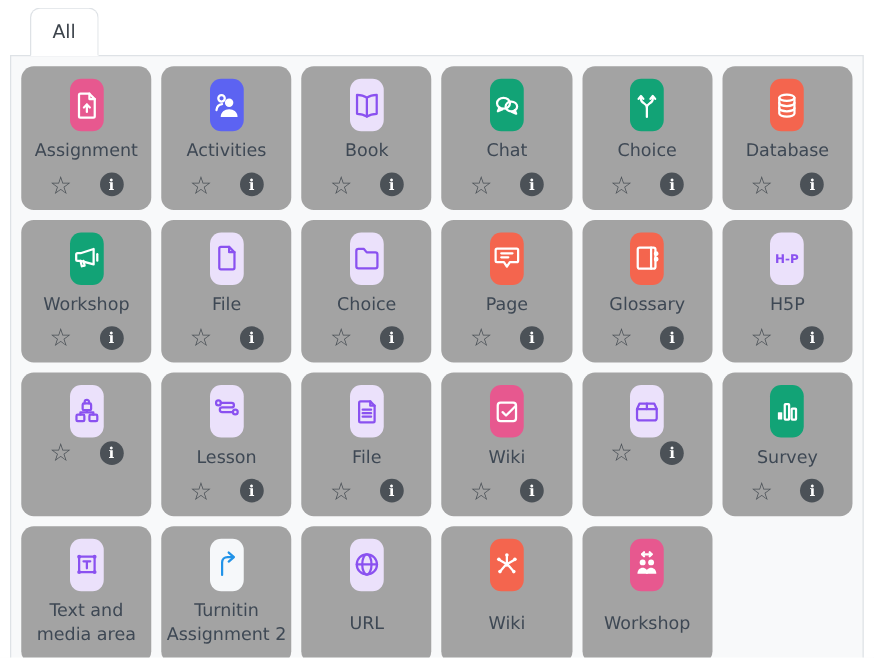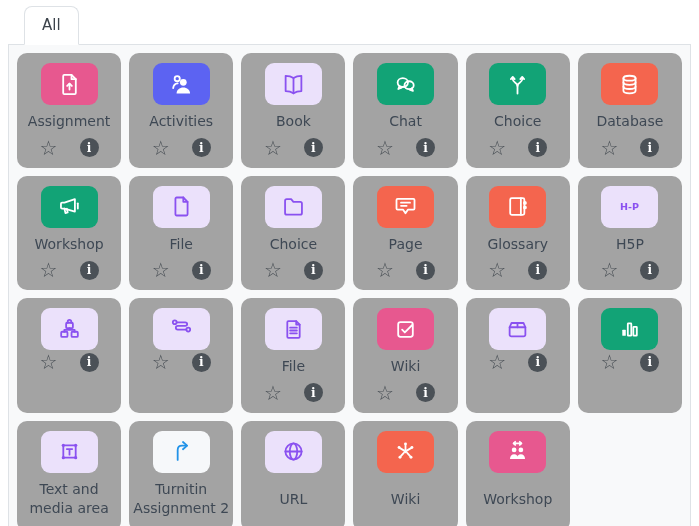--- a/index.html
+++ b/index.html
@@ -12,21 +12,21 @@
     padding:9px 17px 10px; cursor:pointer; color:var(--c-link_red); border-radius:8px 8px 0 0;
     margin-bottom:-1px; }
   .tab.active { background:#fff; border:1px solid var(--c-border); border-bottom:1px solid #fff;
     color:#3c434b; }
 
   
   .panel { margin:0 8px 8px; border:1px solid var(--c-border); background:var(--c-panel_bg);
     padding:8px; display:grid; grid-template-columns:repeat(6,1fr); gap:8px; position:relative; z-index:1; }
   .card { background:#a3a3a3; border-radius:10px; display:flex; flex-direction:column;
     align-items:center; padding:10px 4px 8px; min-height:102px; cursor:pointer; }
-  .icon { width:57px; height:42px; border-radius:9px; display:flex; align-items:center;
+  .icon { width:27px; height:42px; border-radius:9px; display:flex; align-items:center;
     justify-content:center; flex:0 0 auto; }
   .icon svg { width:27px; height:27px; display:block; }
   .style-pink     { background:var(--c-pink);     color:#fff; }
   .style-indigo   { background:var(--c-indigo);   color:#fff; }
   .style-green    { background:var(--c-green);    color:#fff; }
   .style-orange   { background:var(--c-orange);   color:#fff; }
   .style-lavender { background:var(--c-lavender); color:var(--c-purple); }
   .style-turnitin { background:var(--c-turnitin_bg); color:var(--c-turnitin_blue); }
   .label { font-size:14px; color:#3e4854; text-align:center; line-height:1.4;
     margin:7px 0 4px; flex:1 0 auto; display:flex; align-items:center; }
@@ -243,20 +243,21 @@
   </div>
 
   <div class="card">
     <span class="icon style-lavender">
         <svg viewBox="0 0 24 24" fill="none" stroke="currentColor" stroke-width="1.6" stroke-linecap="round" stroke-linejoin="round">
           <path d="M7.7 5.6h7.6c2.3 0 2.3 3.2 0 3.2H8.7c-2.3 0-2.3 3.3 0 3.3h7.6"></path>
           <circle cx="6" cy="5.6" r="1.7"></circle>
           <circle cx="18" cy="12.1" r="1.7"></circle>
         </svg>
       </span>
+    <span class="label">Lesson</span>
     <span class="actions">
       <button class="star-btn">☆</button>
       <button class="info-btn">i</button>
     </span>
   </div>
 
   <div class="card">
     <span class="icon style-lavender">
         <svg viewBox="0 0 24 24" fill="none" stroke="currentColor" stroke-width="1.6" stroke-linecap="round" stroke-linejoin="round">
           <path d="M14.4 4.5H7.5a1 1 0 0 0-1 1v13a1 1 0 0 0 1 1h9a1 1 0 0 0 1-1V7.6z"></path>
@@ -300,20 +301,21 @@
   </div>
 
   <div class="card">
     <span class="icon style-green">
         <svg viewBox="0 0 24 24" fill="none" stroke="currentColor" stroke-width="1.6" stroke-linecap="round" stroke-linejoin="round">
           <rect x="5.6" y="12.2" width="3.1" height="5.3" rx=".5" fill="currentColor" stroke="none"></rect>
           <rect x="10.5" y="6.5" width="3.1" height="11" rx=".5"></rect>
           <rect x="15.4" y="9.6" width="3.1" height="7.9" rx=".5"></rect>
         </svg>
       </span>
+    <span class="label">Survey</span>
     <span class="actions">
       <button class="star-btn">☆</button>
       <button class="info-btn">i</button>
     </span>
   </div>
 
   <div class="card">
     <span class="icon style-lavender">
         <svg viewBox="0 0 24 24" fill="none" stroke="currentColor" stroke-width="1.6" stroke-linecap="round" stroke-linejoin="round">
           <rect x="6.5" y="6.5" width="11" height="11" rx="1"></rect>

